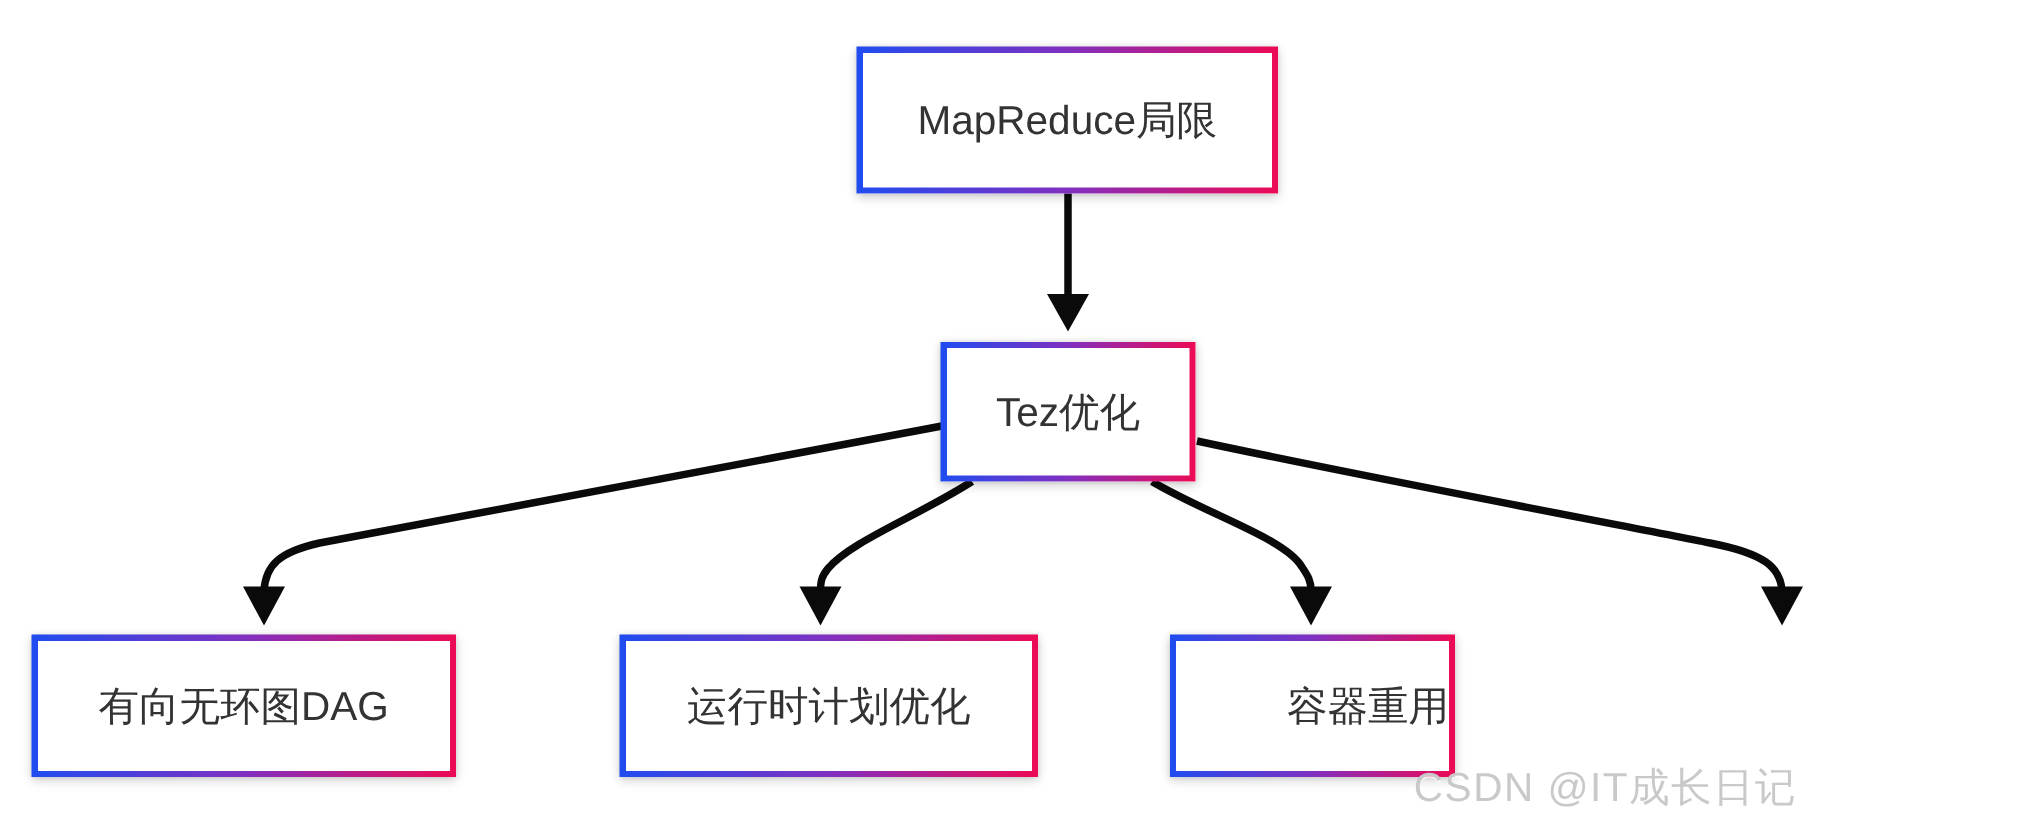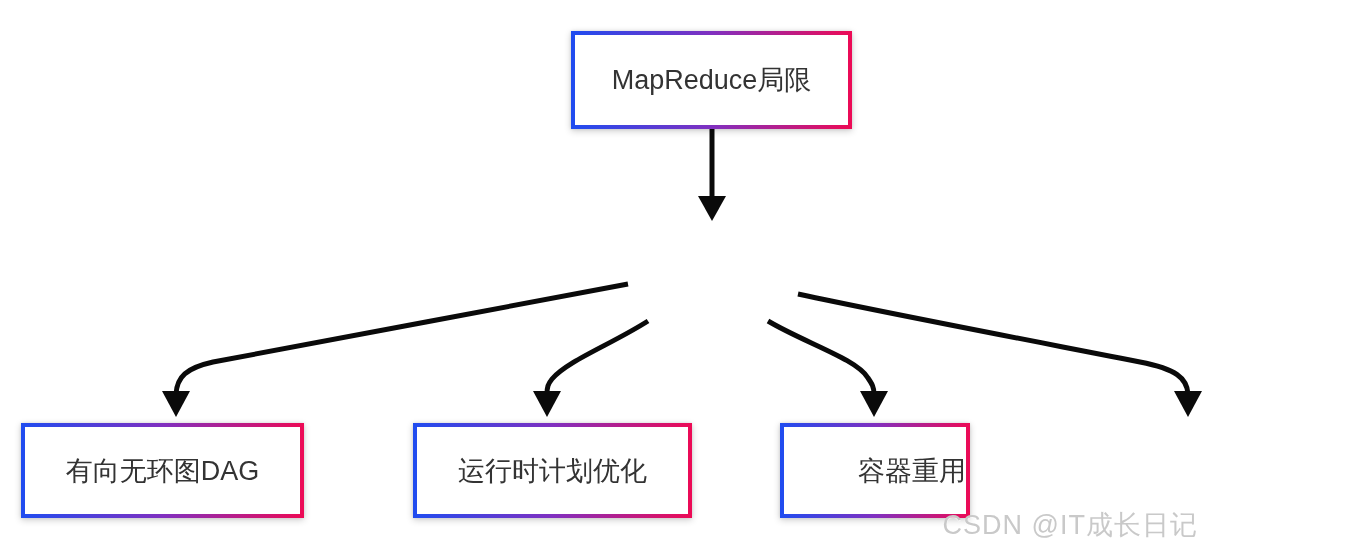--- a/index.html
+++ b/index.html
@@ -81,20 +81,23 @@
     <g>
       <path d="M798,294 C900,316 1080,350 1140,362 C1176,369 1187,378 1188,394"></path>
       <polygon points="1174,391 1202,391 1188,417"></polygon>
     </g>
   </svg>
 
   <div class="node node-top">
     <span>MapReduce局限</span>
   </div>
 
+  <div class="node node-mid">
+    <span>Tez优化</span>
+  </div>
 
   <div class="node node-b1">
     <span>有向无环图DAG</span>
   </div>
 
   <div class="node node-b2">
     <span>运行时计划优化</span>
   </div>
 
   <div class="node node-b3">

